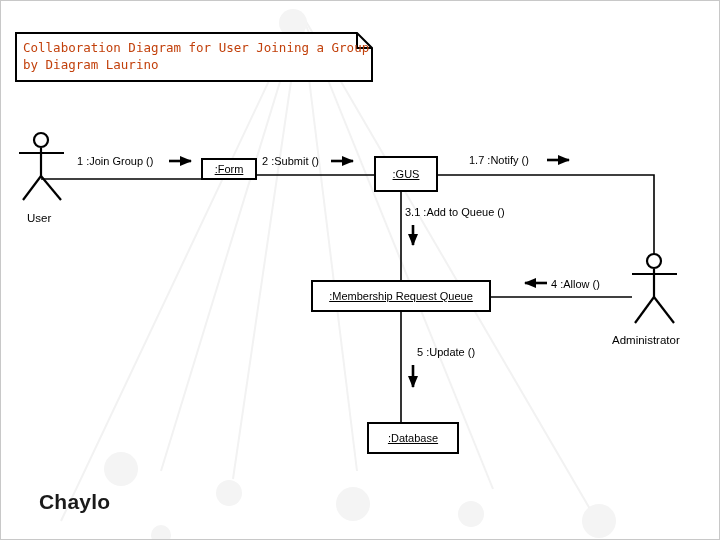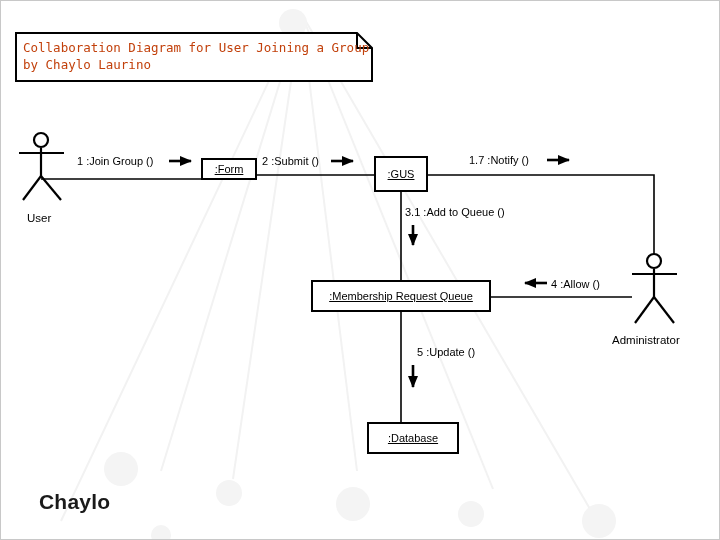--- a/index.html
+++ b/index.html
@@ -186,28 +186,28 @@
       <line x1="412" y1="224" x2="412" y2="244" marker-end="url(#arrD)"></line>
 
       <line x1="546" y1="282" x2="524" y2="282" marker-end="url(#arrL)"></line>
 
       <line x1="412" y1="364" x2="412" y2="386" marker-end="url(#arrD)"></line>
     </g>
   </svg>
 
   <div class="note-wrap">
     <div class="note-text">Collaboration Diagram for User Joining a Group</div>
-    <div class="note-text" style="top:24px;">by Chaylo Laurino</div>
+    <div class="note-text" style="top:24px;">by Diagram Laurino</div>
   </div>
 
   <div class="obj-box" style="left:200px; top:157px; width:56px; height:22px;">
     <span class="obj-label">:Form</span>
   </div>
 
-  <div class="obj-box" style="left:373px; top:155px; width:54px; height:36px;">
+  <div class="obj-box" style="left:373px; top:155px; width:64px; height:36px;">
     <span class="obj-label">:GUS</span>
   </div>
 
   <div class="obj-box" style="left:310px; top:279px; width:180px; height:32px;">
     <span class="obj-label">:Membership Request Queue</span>
   </div>
 
   <div class="obj-box" style="left:366px; top:421px; width:92px; height:32px;">
     <span class="obj-label">:Database</span>
   </div>

